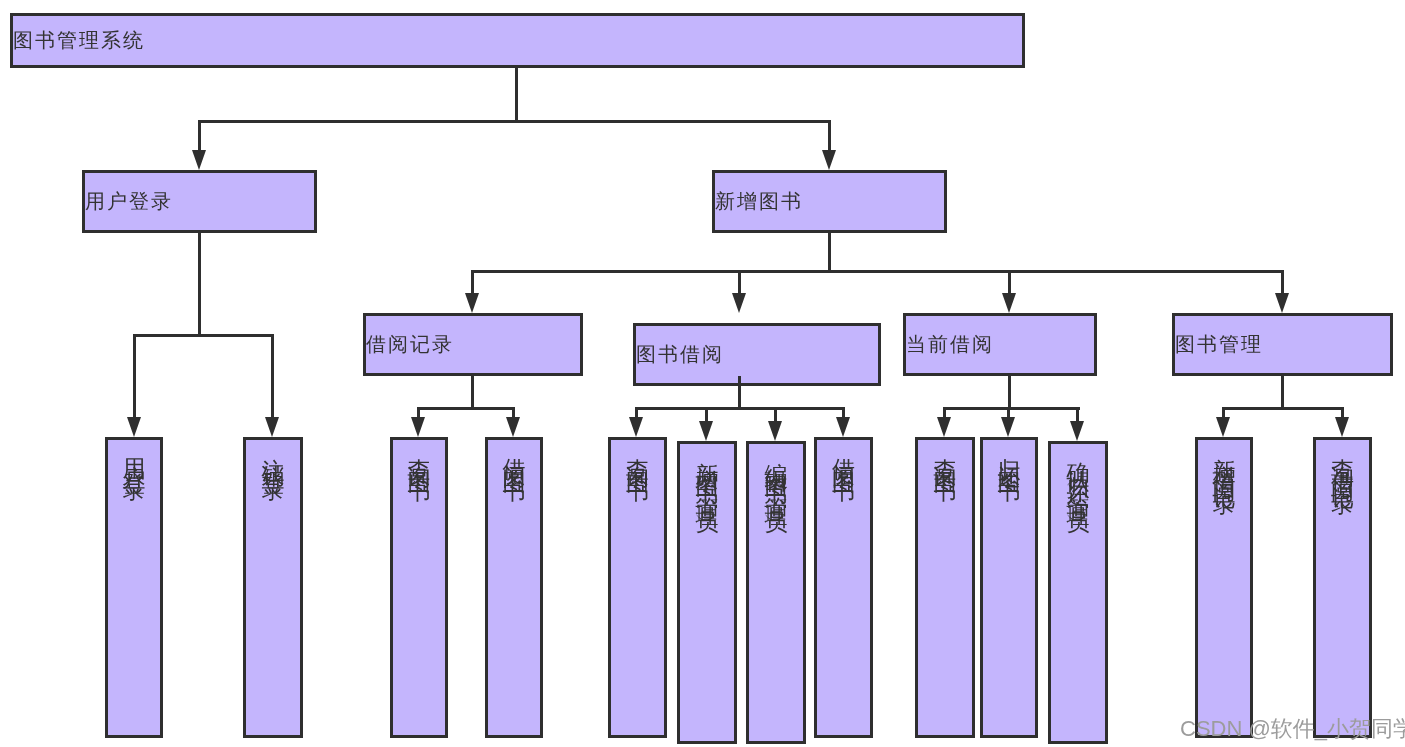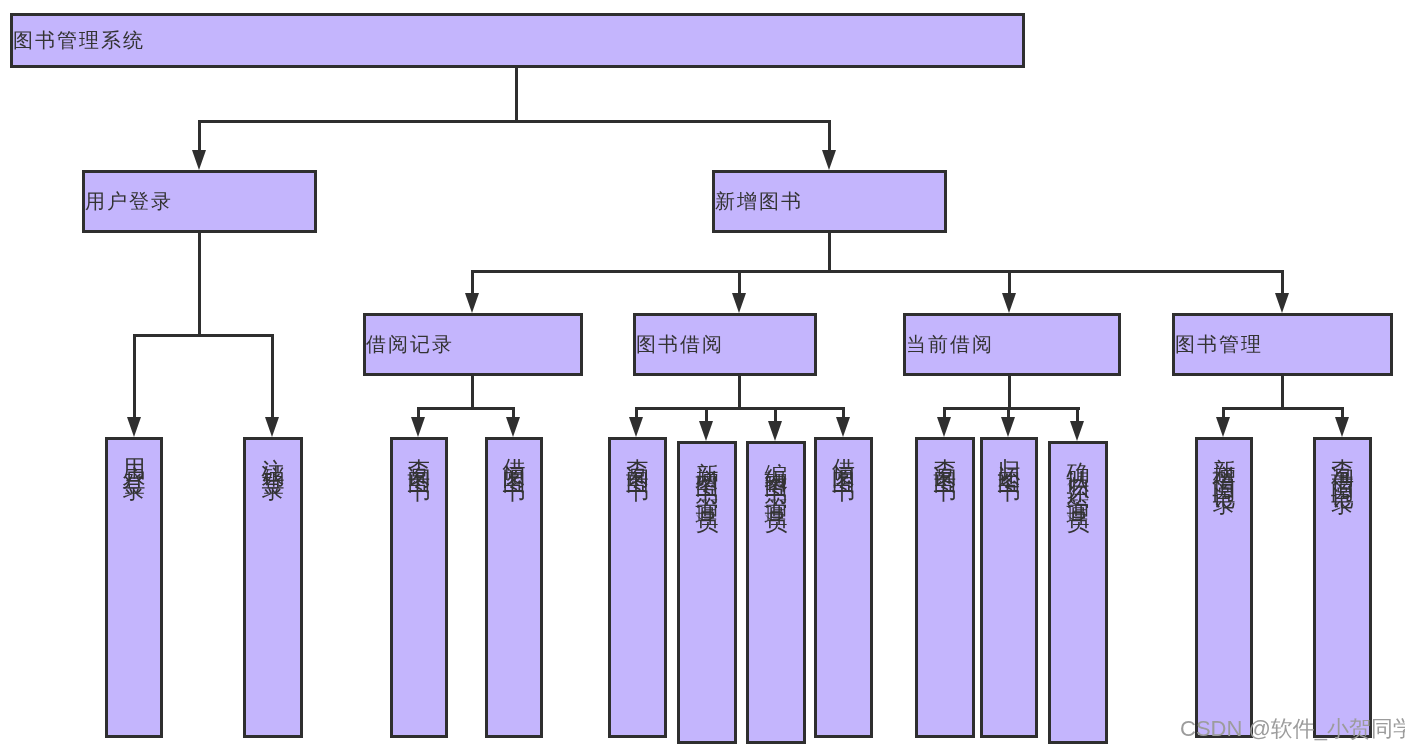--- a/index.html
+++ b/index.html
@@ -40,24 +40,24 @@
   <div class="node node-h" style="left:82px;top:170px;width:235px;height:63px">
     <span>用户登录</span>
   </div>
   <div class="node node-h" style="left:712px;top:170px;width:235px;height:63px">
     <span>新增图书</span>
   </div>
 
   <div class="node node-h" style="left:363px;top:313px;width:220px;height:63px">
     <span>借阅记录</span>
   </div>
-  <div class="node node-h" style="left:633px;top:313px;width:184px;height:63px">
+  <div class="node node-h" style="left:633px;top:323px;width:248px;height:63px">
     <span>图书借阅</span>
   </div>
-  <div class="node node-h" style="left:903px;top:313px;width:218px;height:63px">
+  <div class="node node-h" style="left:903px;top:313px;width:194px;height:63px">
     <span>当前借阅</span>
   </div>
   <div class="node node-h" style="left:1172px;top:313px;width:221px;height:63px">
     <span>图书管理</span>
   </div>
 
   <div class="node node-v" style="left:105px;top:437px;width:58px;height:301px">
     <span>用户登录</span>
   </div>
   <div class="node node-v" style="left:243px;top:437px;width:60px;height:301px">

